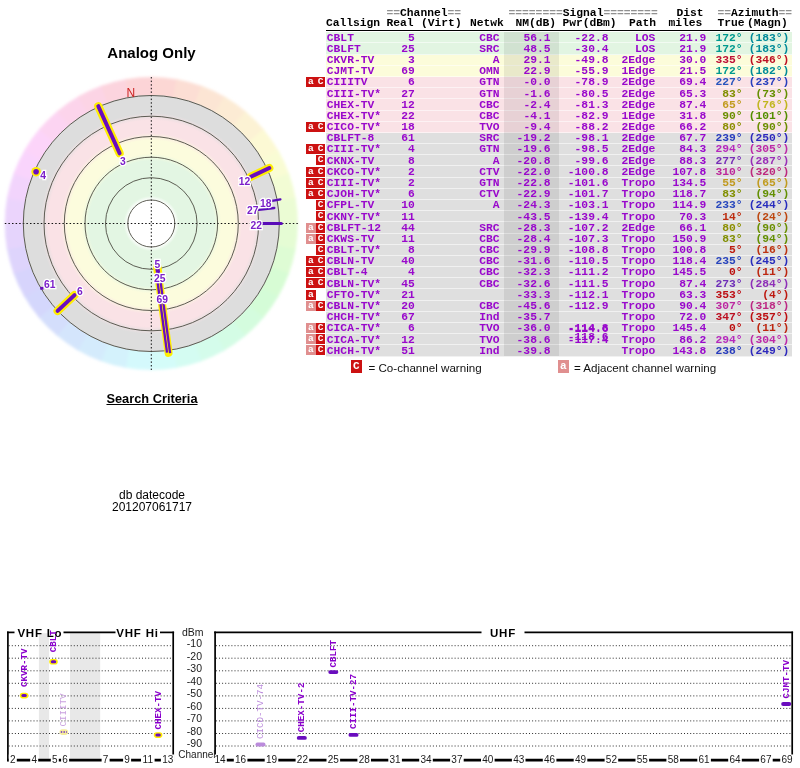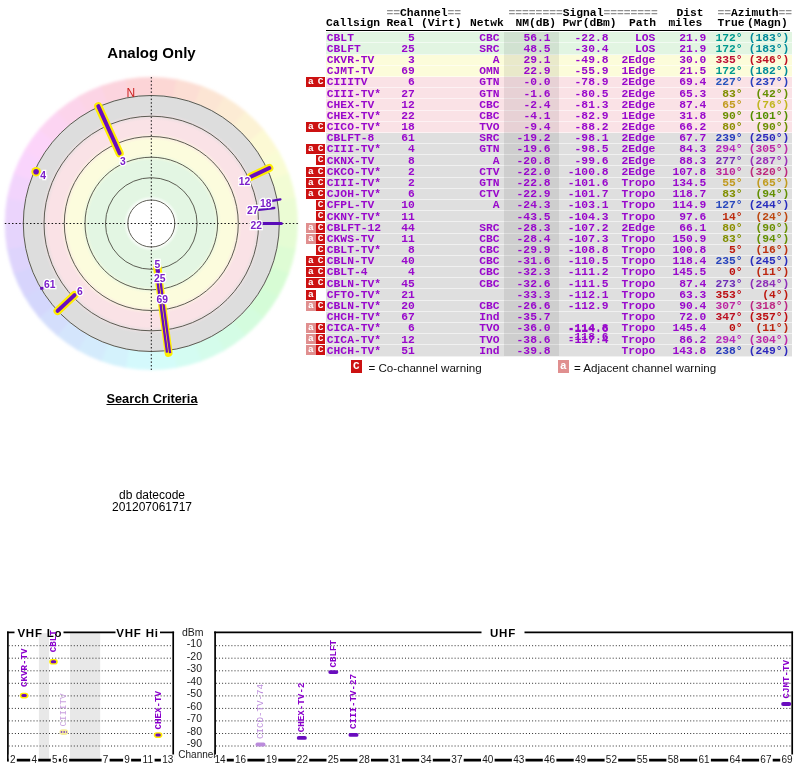--- a/index.html
+++ b/index.html
@@ -324,21 +324,21 @@
 <div class="ab mono ra" style="right:57.5px;top:77.37px;color:hsl(222,65%,45%)">227°</div>
 <div class="ab mono ra" style="right:10.7px;top:77.37px;color:hsl(231,65%,45%)">(237°)</div>
 <div class="ab mono prp" style="left:326.8px;top:88.55px">CIII-TV*</div>
 <div class="ab mono prp ra" style="right:385.3px;top:88.55px">27</div>
 <div class="ab mono prp ra" style="right:300.5px;top:88.55px">GTN</div>
 <div class="ab mono prp ra" style="right:249.5px;top:88.55px">-1.6</div>
 <div class="ab mono prp ra" style="right:191.5px;top:88.55px">-80.5</div>
 <div class="ab mono prp ra" style="right:144.7px;top:88.55px">2Edge</div>
 <div class="ab mono prp ra" style="right:93.7px;top:88.55px">65.3</div>
 <div class="ab mono ra" style="right:57.5px;top:88.55px;color:hsl(66,100%,28%)">83°</div>
-<div class="ab mono ra" style="right:10.7px;top:88.55px;color:hsl(78,100%,28%)">(42°)</div>
+<div class="ab mono ra" style="right:10.7px;top:88.55px;color:hsl(78,100%,28%)">(73°)</div>
 <div class="ab mono prp" style="left:326.8px;top:99.73px">CHEX-TV</div>
 <div class="ab mono prp ra" style="right:385.3px;top:99.73px">12</div>
 <div class="ab mono prp ra" style="right:300.5px;top:99.73px">CBC</div>
 <div class="ab mono prp ra" style="right:249.5px;top:99.73px">-2.4</div>
 <div class="ab mono prp ra" style="right:191.5px;top:99.73px">-81.3</div>
 <div class="ab mono prp ra" style="right:144.7px;top:99.73px">2Edge</div>
 <div class="ab mono prp ra" style="right:93.7px;top:99.73px">87.4</div>
 <div class="ab mono ra" style="right:57.5px;top:99.73px;color:hsl(46,72%,44%)">65°</div>
 <div class="ab mono ra" style="right:10.7px;top:99.73px;color:hsl(56,72%,44%)">(76°)</div>
 <div class="ab mono prp" style="left:326.8px;top:110.91px">CHEX-TV*</div>
@@ -425,29 +425,29 @@
 <div class="ab mono ra" style="right:57.5px;top:189.17px;color:hsl(66,100%,28%)">83°</div>
 <div class="ab mono ra" style="right:10.7px;top:189.17px;color:hsl(79,100%,28%)">(94°)</div>
 <div class="ab wb" style="left:315.8px;top:200.15px;background:#cc1111">C</div>
 <div class="ab mono prp" style="left:326.8px;top:200.35px">CFPL-TV</div>
 <div class="ab mono prp ra" style="right:385.3px;top:200.35px">10</div>
 <div class="ab mono prp ra" style="right:300.5px;top:200.35px">A</div>
 <div class="ab mono prp ra" style="right:249.5px;top:200.35px">-24.3</div>
 <div class="ab mono prp ra" style="right:191.5px;top:200.35px">-103.1</div>
 <div class="ab mono prp ra" style="right:144.7px;top:200.35px">Tropo</div>
 <div class="ab mono prp ra" style="right:93.7px;top:200.35px">114.9</div>
-<div class="ab mono ra" style="right:57.5px;top:200.35px;color:hsl(227,65%,45%)">127°</div>
+<div class="ab mono ra" style="right:57.5px;top:200.35px;color:hsl(227,65%,45%)">233°</div>
 <div class="ab mono ra" style="right:10.7px;top:200.35px;color:hsl(238,65%,45%)">(244°)</div>
 <div class="ab wb" style="left:315.8px;top:211.33px;background:#cc1111">C</div>
 <div class="ab mono prp" style="left:326.8px;top:211.53px">CKNY-TV*</div>
 <div class="ab mono prp ra" style="right:385.3px;top:211.53px">11</div>
 <div class="ab mono prp ra" style="right:249.5px;top:211.53px">-43.5</div>
-<div class="ab mono prp ra" style="right:191.5px;top:211.53px">-104.3</div>
+<div class="ab mono prp ra" style="right:191.5px;top:211.53px">-139.4</div>
 <div class="ab mono prp ra" style="right:144.7px;top:211.53px">Tropo</div>
-<div class="ab mono prp ra" style="right:93.7px;top:211.53px">97.6</div>
+<div class="ab mono prp ra" style="right:93.7px;top:211.53px">70.3</div>
 <div class="ab mono ra" style="right:57.5px;top:211.53px;color:hsl(10,85%,40%)">14°</div>
 <div class="ab mono ra" style="right:10.7px;top:211.53px;color:hsl(19,85%,40%)">(24°)</div>
 <div class="ab wb" style="left:306px;top:222.51px;background:#e08f8f">a</div>
 <div class="ab wb" style="left:315.8px;top:222.51px;background:#cc1111">C</div>
 <div class="ab mono prp" style="left:326.8px;top:222.71px">CBLFT-12</div>
 <div class="ab mono prp ra" style="right:385.3px;top:222.71px">44</div>
 <div class="ab mono prp ra" style="right:300.5px;top:222.71px">SRC</div>
 <div class="ab mono prp ra" style="right:249.5px;top:222.71px">-28.3</div>
 <div class="ab mono prp ra" style="right:191.5px;top:222.71px">-107.2</div>
 <div class="ab mono prp ra" style="right:144.7px;top:222.71px">2Edge</div>
@@ -515,21 +515,21 @@
 <div class="ab mono prp ra" style="right:191.5px;top:289.79px">-112.1</div>
 <div class="ab mono prp ra" style="right:144.7px;top:289.79px">Tropo</div>
 <div class="ab mono prp ra" style="right:93.7px;top:289.79px">63.3</div>
 <div class="ab mono ra" style="right:57.5px;top:289.79px;color:hsl(358,85%,40%)">353°</div>
 <div class="ab mono ra" style="right:10.7px;top:289.79px;color:hsl(3,85%,40%)">(4°)</div>
 <div class="ab wb" style="left:306px;top:300.77px;background:#e08f8f">a</div>
 <div class="ab wb" style="left:315.8px;top:300.77px;background:#cc1111">C</div>
 <div class="ab mono prp" style="left:326.8px;top:300.97px">CBLN-TV*</div>
 <div class="ab mono prp ra" style="right:385.3px;top:300.97px">20</div>
 <div class="ab mono prp ra" style="right:300.5px;top:300.97px">CBC</div>
-<div class="ab mono prp ra" style="right:249.5px;top:300.97px">-26.6</div>
+<div class="ab mono prp ra" style="right:249.5px;top:300.97px">-45.6</div>
 <div class="ab mono prp ra" style="right:191.5px;top:300.97px">-112.9</div>
 <div class="ab mono prp ra" style="right:144.7px;top:300.97px">Tropo</div>
 <div class="ab mono prp ra" style="right:93.7px;top:300.97px">90.4</div>
 <div class="ab mono ra" style="right:57.5px;top:300.97px;color:hsl(311,65%,45%)">307°</div>
 <div class="ab mono ra" style="right:10.7px;top:300.97px;color:hsl(323,65%,45%)">(318°)</div>
 <div class="ab mono prp" style="left:326.8px;top:312.15px">CHCH-TV*</div>
 <div class="ab mono prp ra" style="right:385.3px;top:312.15px">67</div>
 <div class="ab mono prp ra" style="right:300.5px;top:312.15px">Ind</div>
 <div class="ab mono prp ra" style="right:249.5px;top:312.15px">-35.7</div>
 <div class="ab mono prp ra" style="right:191.5px;top:324px">-114.6</div>

